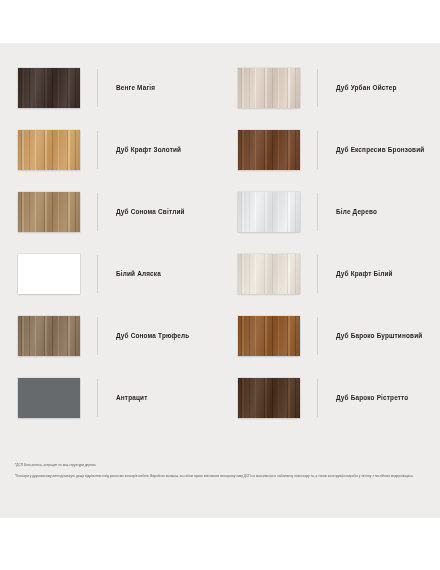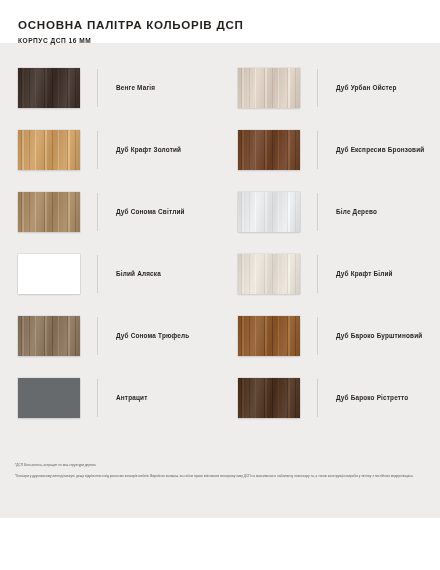--- a/index.html
+++ b/index.html
@@ -128,24 +128,20 @@
 
   .footnote.second { margin-top: 5px; }
 </style>
 </head>
 <body>
 
 <div id="page">
 
   <div id="panel"></div>
 
-  <div id="header">
-    <div id="title">ОСНОВНА ПАЛІТРА КОЛЬОРІВ ДСП</div>
-    <div id="subtitle">КОРПУС ДСП 16 ММ</div>
-  </div>
 
   <div id="grid">
       <div class="grid-row">
         <div class="cell">
           <div class="swatch" style="background-color: rgb(58, 44, 37);">
             <div class="grain" style="background: repeating-linear-gradient(90deg, rgba(255, 255, 255, 0) 0px, rgb(74, 56, 46) 0px, rgba(0, 0, 0, 0) 0px), repeating-linear-gradient(90deg, rgb(58, 44, 37) 0px, rgb(58, 44, 37) 3px, rgb(43, 31, 25) 3px, rgb(43, 31, 25) 4px, rgb(74, 56, 46) 4px, rgb(74, 56, 46) 6px, rgb(58, 44, 37) 6px, rgb(58, 44, 37) 11px, rgb(43, 31, 25) 11px, rgb(43, 31, 25) 12px, rgb(58, 44, 37) 12px, rgb(58, 44, 37) 17px, rgb(74, 56, 46) 17px, rgb(74, 56, 46) 18px, rgb(58, 44, 37) 18px, rgb(58, 44, 37) 23px); opacity: 0.9;"></div>
             <div class="grain" style="background: linear-gradient(100deg, rgba(0, 0, 0, 0.1) 0%, rgba(255, 255, 255, 0.12) 30%, rgba(0, 0, 0, 0.08) 55%, rgba(255, 255, 255, 0.1) 78%, rgba(0, 0, 0, 0.1) 100%);"></div>
           </div>
           <div class="divider"></div>
           <div class="label">Венге Магія</div>

